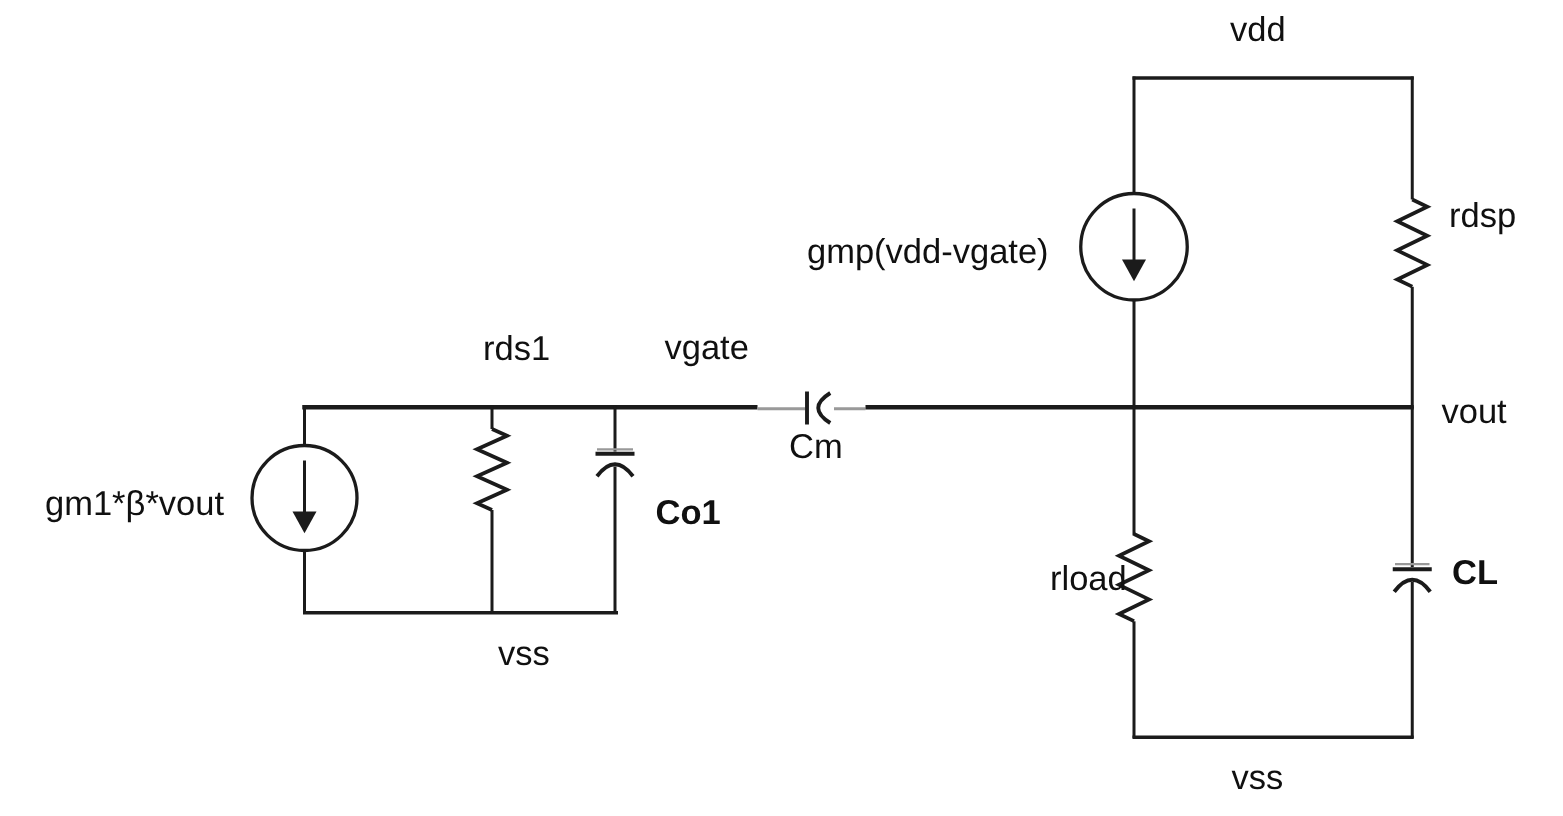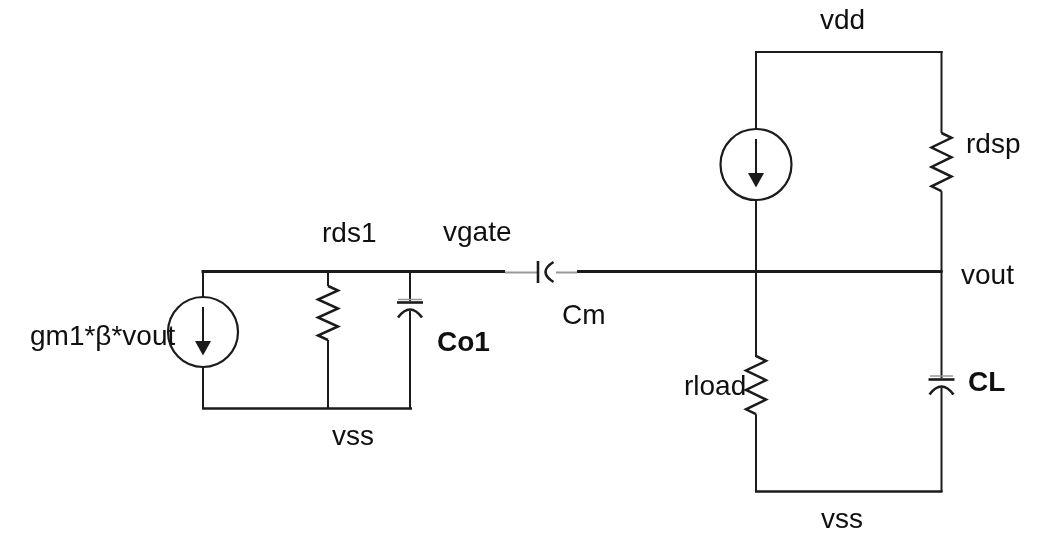--- a/index.html
+++ b/index.html
@@ -25,21 +25,21 @@
   .wire3  { stroke: var(--wire); fill: none; stroke-width: 3; }
   .rail   { stroke: var(--wire); fill: none; stroke-width: 2.4; }
   .comp   { stroke: var(--wire); fill: none; stroke-width: 2.5; }
   .plate  { stroke: var(--wire); fill: none; stroke-width: 2.6; }
   .circle { stroke: var(--wire); fill: none; stroke-width: 2.2; }
   .lead   { stroke: var(--lead); fill: none; stroke-width: 2; }
   .leadcap{ stroke: var(--lead); fill: none; stroke-width: 1.5; }
   .ahead  { fill: var(--wire); stroke: none; }
   .lbl {
     position: absolute;
-    font-size: 28px;
+    font-size: 23px;
     line-height: 23px;
     color: var(--text);
     white-space: nowrap;
   }
 </style>
 </head>
 <body>
 
 <div class="canvas">
 
@@ -114,23 +114,24 @@
         <path class="plate" d="M928.5,379.5 H954.5"></path>
         <path class="plate" d="M929.5,394.5 Q941.5,378.5 953.5,394.5"></path>
         <path class="wire" d="M941.5,388 V492"></path>
       </g>
     </g>
   </svg>
 
   <div class="lbl" style="left:30px;  top:324px;">gm1*β*vout</div>
   <div class="lbl" style="left:322px; top:221px;">rds1</div>
   <div class="lbl" style="left:443px; top:220px;text-align:center;">vgate</div>
-  <div class="lbl" style="left:526px; top:303px;margin-left:36px;">Cm</div>
+  <div class="lbl" style="left:526px; top:286px;">Cm</div>
   <div class="lbl" style="left:437px; top:330px;font-weight:bold;">Co1</div>
   <div class="lbl" style="left:332px; top:424px;">vss</div>
+  <div class="lbl" style="left:538px; top:156px;">gmp(vdd-vgate)</div>
   <div class="lbl" style="left:820px; top:8px;">vdd</div>
   <div class="lbl" style="left:966px; top:132px;">rdsp</div>
   <div class="lbl" style="left:961px; top:263px;">vout</div>
-  <div class="lbl" style="left:684px; top:374px;">rload</div>
+  <div class="lbl" style="left:700px; top:374px;">rload</div>
   <div class="lbl" style="left:968px; top:370px;font-weight:bold;">CL</div>
   <div class="lbl" style="left:821px; top:507px;">vss</div>
 
 </div>
 
 </body></html>

